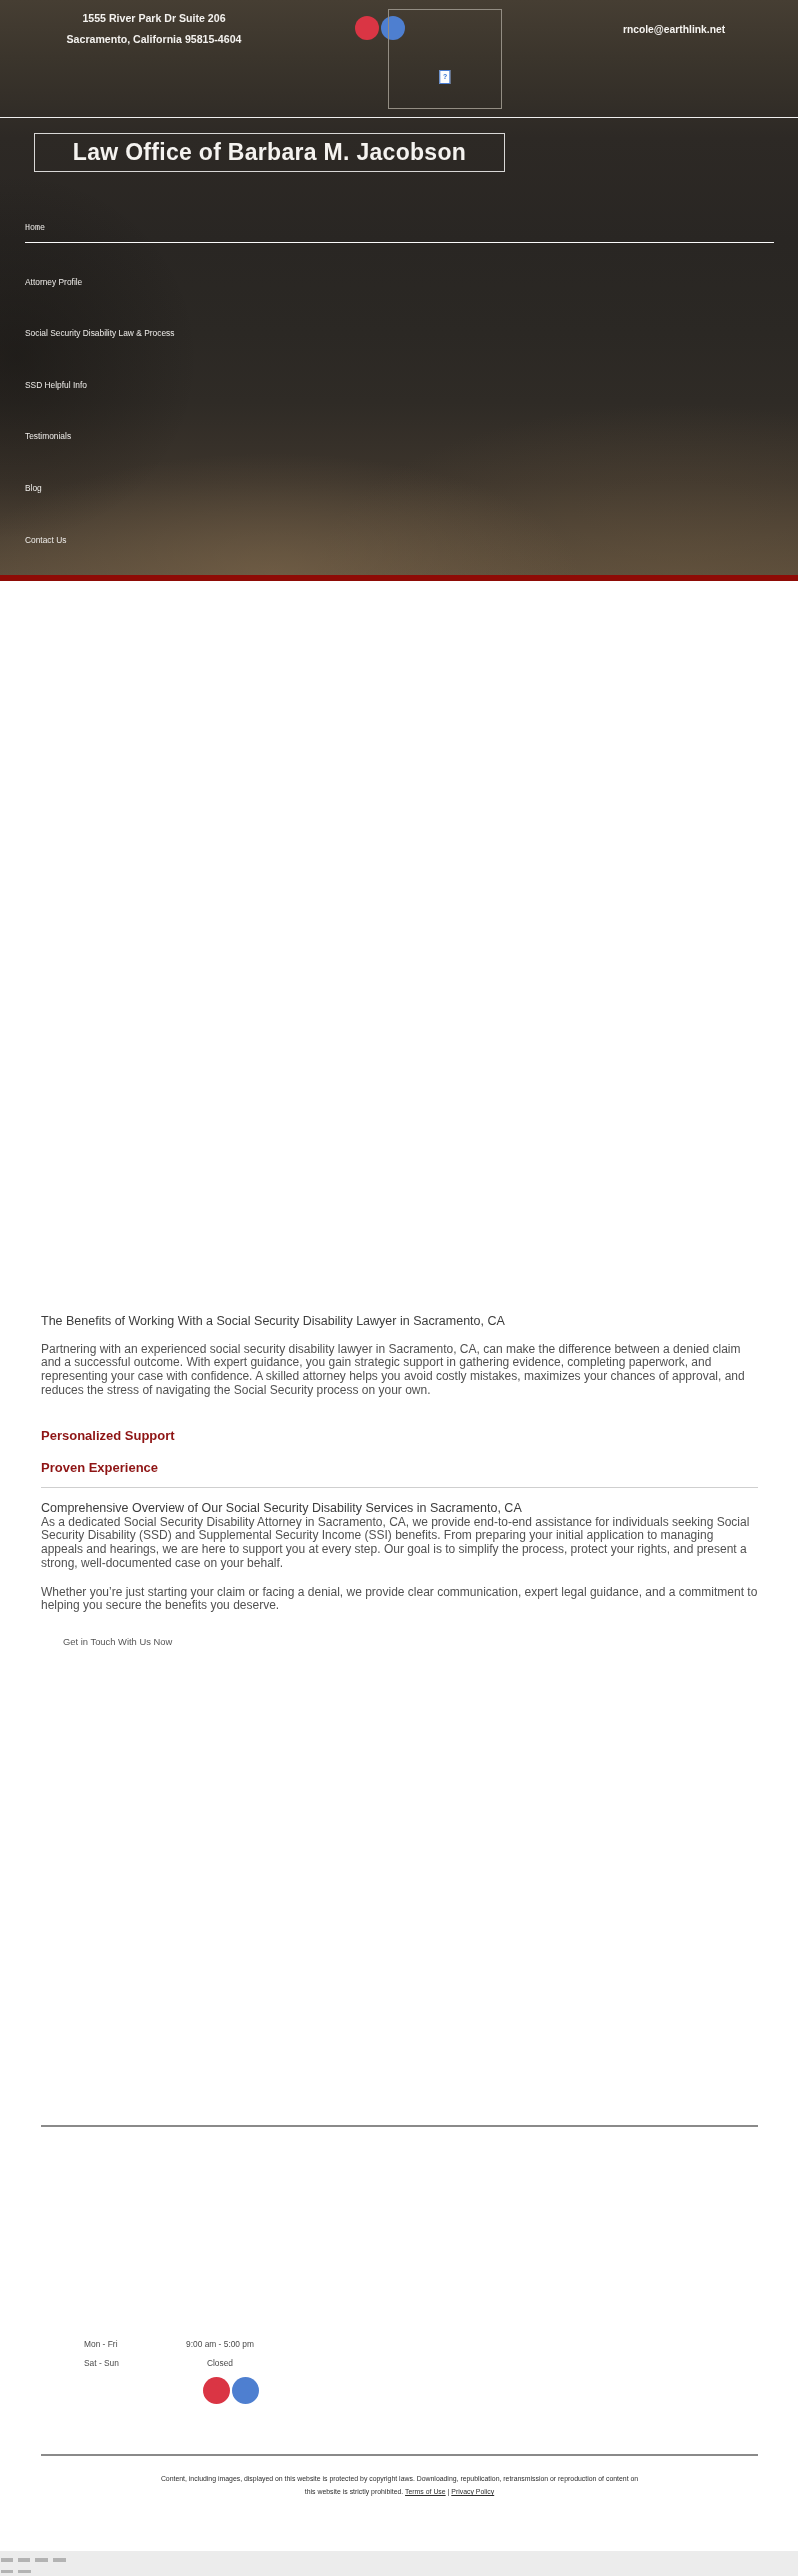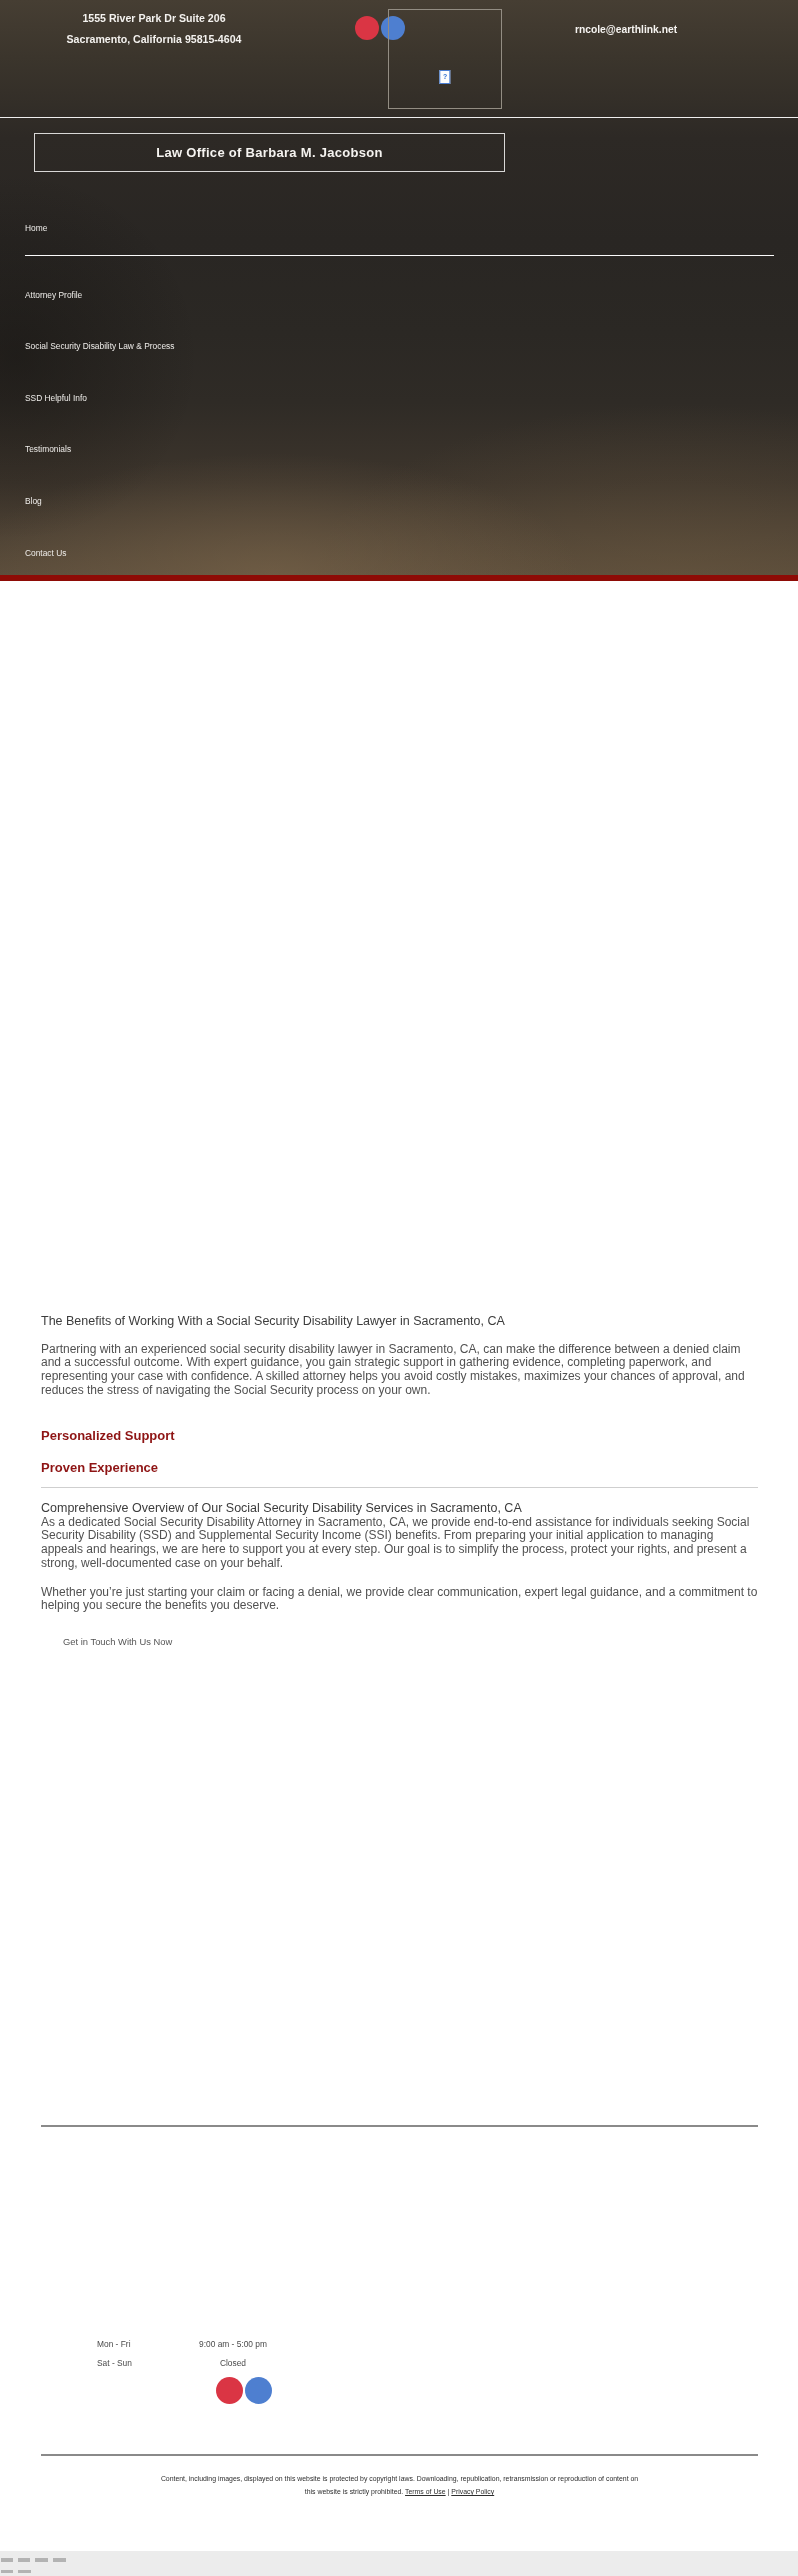--- a/index.html
+++ b/index.html
@@ -19,30 +19,30 @@
     color:#f4f2ef;font-weight:bold;font-size:10.6px;line-height:21px;}
   .social-top{position:absolute;left:355px;top:15.6px;display:flex;gap:1.9px;}
   .dot{width:24px;height:24px;border-radius:50%;}
   .dot-red{background:#da3544;}
   .dot-blue{background:#4e7fd0;}
   .logo-box{position:absolute;left:388px;top:8.7px;width:114px;height:100px;
     border:0.9px solid #938d83;box-sizing:border-box;}
   .broken-img{position:absolute;left:50%;top:60px;transform:translateX(-50%);
     width:9.4px;height:12px;background:#fdfdfd;border:1.2px solid #4a7ed3;
     color:#2f6fd0;font-size:6.9px;line-height:12px;text-align:center;font-weight:bold;}
-  .email{position:absolute;left:542px;top:24px;width:168px;text-align:center;
+  .email{position:absolute;left:590px;top:24px;width:168px;text-align:center;
     color:#f6f4f1;font-weight:bold;font-size:10.3px;}
   .title-box{position:absolute;left:34px;top:133px;width:471px;height:39px;
     border:1.2px solid rgba(255,255,255,0.82);box-sizing:border-box;
     display:flex;align-items:center;justify-content:center;}
-  .title-box .site-title{color:#f5f3f0;font-weight:bold;font-size:13px;letter-spacing:0.3px;}
+  .title-box .site-title{color:#f5f3f0;font-weight:bold;font-size:23px;letter-spacing:0.3px;}
 
   .nav{position:absolute;left:25px;top:223px;width:749px;}
   .nav-item{color:#efedea;font-size:8.4px;line-height:10.6px;cursor:pointer;}
-  .nav-item.active{padding-bottom:21px;border-bottom:1.2px solid #fbfbfb;}
+  .nav-item.active{padding-bottom:8px;border-bottom:1.2px solid #fbfbfb;font-family:Liberation Mono, monospace;}
   .nav-item + .nav-item{margin-top:41px;}
   .nav-item.active + .nav-item{margin-top:34px;}
 
   .red-bar{position:absolute;left:0;top:575px;width:799px;height:5.6px;background:#8e0b06;}
 
   
   .content{position:absolute;left:41px;top:1313px;width:717px;color:#4e4e4e;}
   .content h2{margin:0;color:#3c3c3c;font-size:12.5px;line-height:16px;font-weight:normal;}
   .content .h2-benefits{margin-bottom:13.7px;}
   .content p{margin:0;font-size:12px;line-height:13.7px;color:#515151;}
@@ -53,21 +53,21 @@
   .h2-services{margin-bottom:11.2px;}
   .p-gap{margin-top:15px !important;}
   .cta{display:inline-block;margin-top:22.5px;margin-left:22px;color:#555555;
        font-size:9.4px;text-decoration:none;cursor:pointer;}
 
   
   .gray-rule{position:absolute;left:41px;width:717px;height:1.9px;background:#8a8a8a;}
   .rule-a{top:2125px;}
   .rule-b{top:2454px;}
 
-  .hours{position:absolute;left:97px;top:2335px;width:200px;color:#4a4a4a;font-size:8.4px;}
+  .hours{position:absolute;left:84px;top:2335px;width:200px;color:#4a4a4a;font-size:8.4px;}
   .hours-row{display:flex;height:18.7px;align-items:center;}
   .hours-days{width:72px;text-align:left;}
   .hours-time{width:128px;text-align:center;}
   .hours-social{margin-top:5px;margin-left:119px;display:flex;gap:1.9px;}
   .dot-lg{width:27px;height:27px;border-radius:50%;}
 
   
   .copyright{position:absolute;left:0;top:2472px;width:799px;text-align:center;
     color:#2d2d2d;font-size:6.9px;line-height:13px;}
   .copyright a{color:#2d2d2d;text-decoration:underline;cursor:pointer;}

